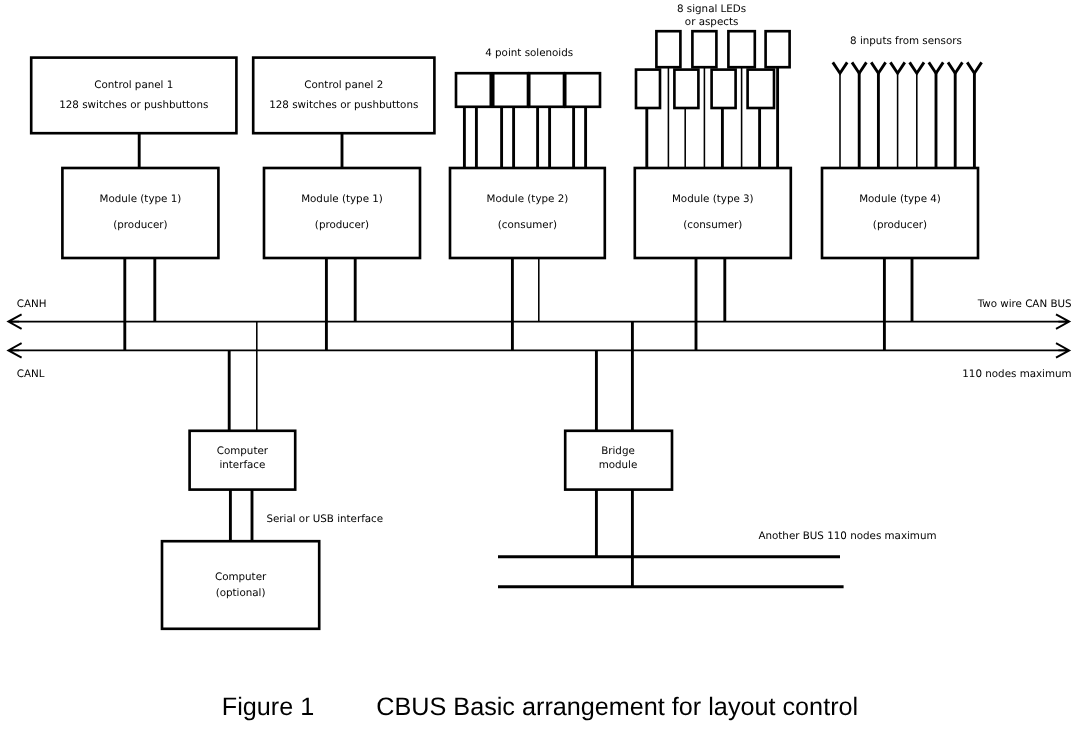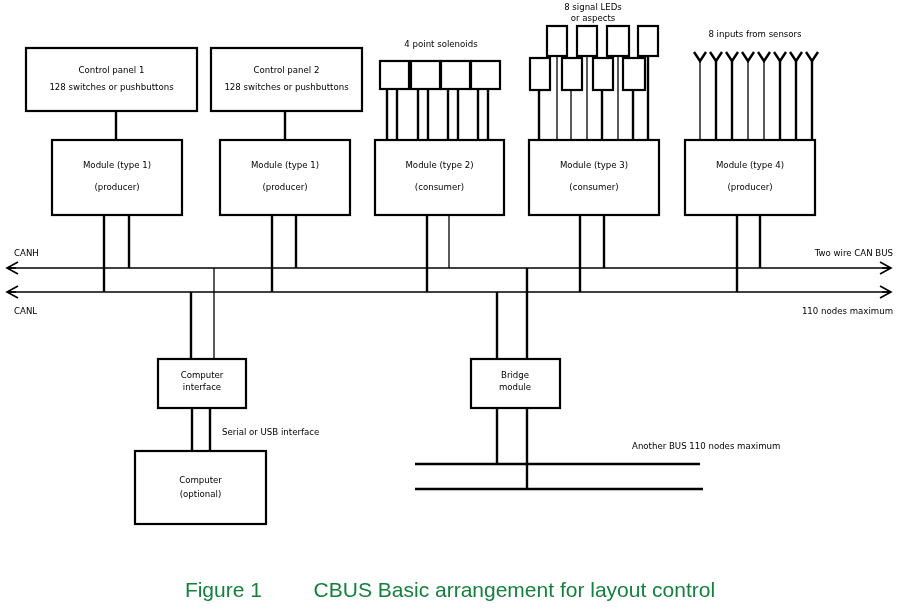--- a/index.html
+++ b/index.html
@@ -11,21 +11,21 @@
   .wire{stroke:#000000;stroke-width:2.4;fill:none;}
   .wire-thin{stroke:#000000;stroke-width:1.3;fill:none;}
   .bus2{stroke:#000000;stroke-width:2.6;fill:none;}
   .arrowline{stroke:#000000;stroke-width:1.6;fill:none;}
   text{font-family:"DejaVu Sans",sans-serif;fill:#000;}
   .t-box{font-size:8.6px;text-anchor:middle;}
   .t-lab{font-size:8.6px;}
   .t-lab-c{font-size:8.6px;text-anchor:middle;}
   .t-lab-e{font-size:8.6px;text-anchor:end;}
   .caption{position:absolute;left:0;top:578px;width:900px;text-align:center;
-           font-family:"Liberation Sans",sans-serif;font-size:21px;color:#15803d;}
+           font-family:"Liberation Sans",sans-serif;font-size:21px;color:#000000;}
   .cap-inner{display:inline-block;}
   .cap-gap{display:inline-block;width:40px;}
 </style>
 </head>
 <body>
 
 <div id="stage">
 
   <svg id="diagram" viewBox="0 0 900 610">
 

